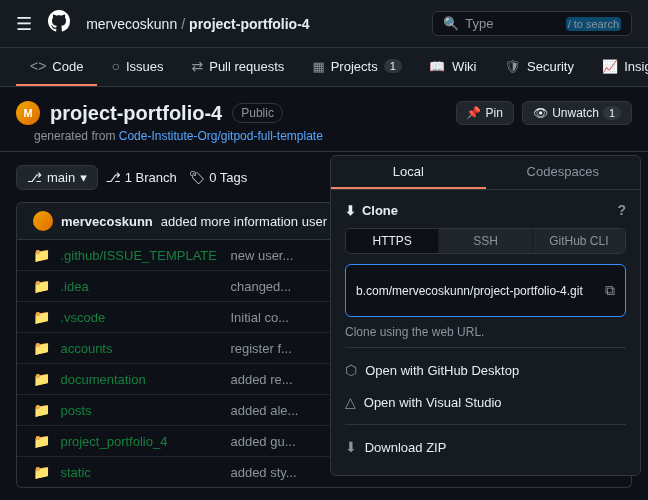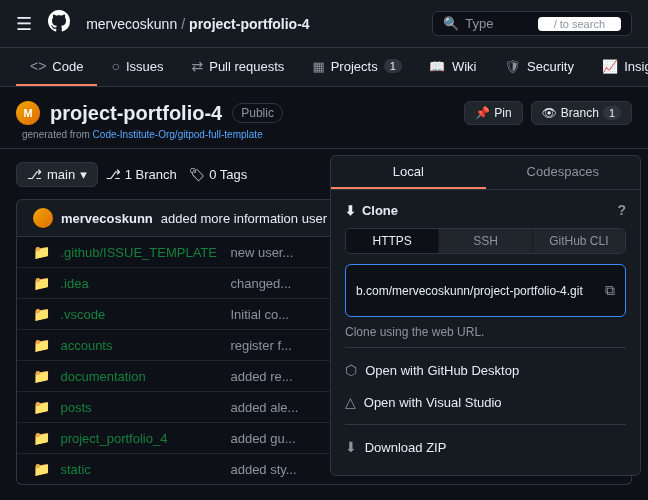--- a/index.html
+++ b/index.html
@@ -36,23 +36,23 @@
       border: 1px solid #30363d;
       border-radius: 6px;
       padding: 4px 10px;
       gap: 6px;
       color: #8b949e;
       font-size: 13px;
       min-width: 200px;
     }
     .search-bar .kbd {
       margin-left: auto;
-      background: #ffffff;
+      background: #0c4a6e;
       border-radius: 4px;
-      padding: 1px 16px;
+      padding: 1px 2px;
       font-size: 11px;
       color: #8b949e;
     }
 
     
     .repo-tabs {
       display: flex;
       align-items: center;
       background: #161b22;
       border-bottom: 1px solid #30363d;
@@ -103,21 +103,21 @@
       color: white; font-size: 11px; font-weight: bold;
     }
     .repo-title { font-size: 20px; font-weight: 600; color: #e6edf3; }
     .public-badge {
       border: 1px solid #30363d;
       border-radius: 20px;
       padding: 2px 8px;
       font-size: 12px;
       color: #8b949e;
     }
-    .repo-subtitle { font-size: 10px; color: #8b949e; margin-left: 6px; }
+    .repo-subtitle { font-size: 12px; color: #8b949e; margin-left: 18px; }
     .repo-subtitle a { color: #58a6ff; text-decoration: none; }
 
     
     .actions-row {
       display: flex;
       align-items: center;
       justify-content: flex-end;
       gap: 8px;
       margin-top: 4px;
     }
@@ -390,21 +390,21 @@
     <div class="repo-avatar">M</div>
     <span class="repo-title">project-portfolio-4</span>
     <span class="public-badge">Public</span>
     <div class="actions-row" style="margin-left:auto;margin-top:0;">
       <div class="action-btn">
         <span>📌</span>
         <span>Pin</span>
       </div>
       <div class="action-btn">
         <span>👁</span>
-        <span>Branch</span>
+        <span>Unwatch</span>
         <span class="count">1</span>
       </div>
     </div>
   </div>
   <div class="repo-subtitle">
     <span>generated from</span>
     <a>Code-Institute-Org/gitpod-full-template</a>
   </div>
 </div>
 

